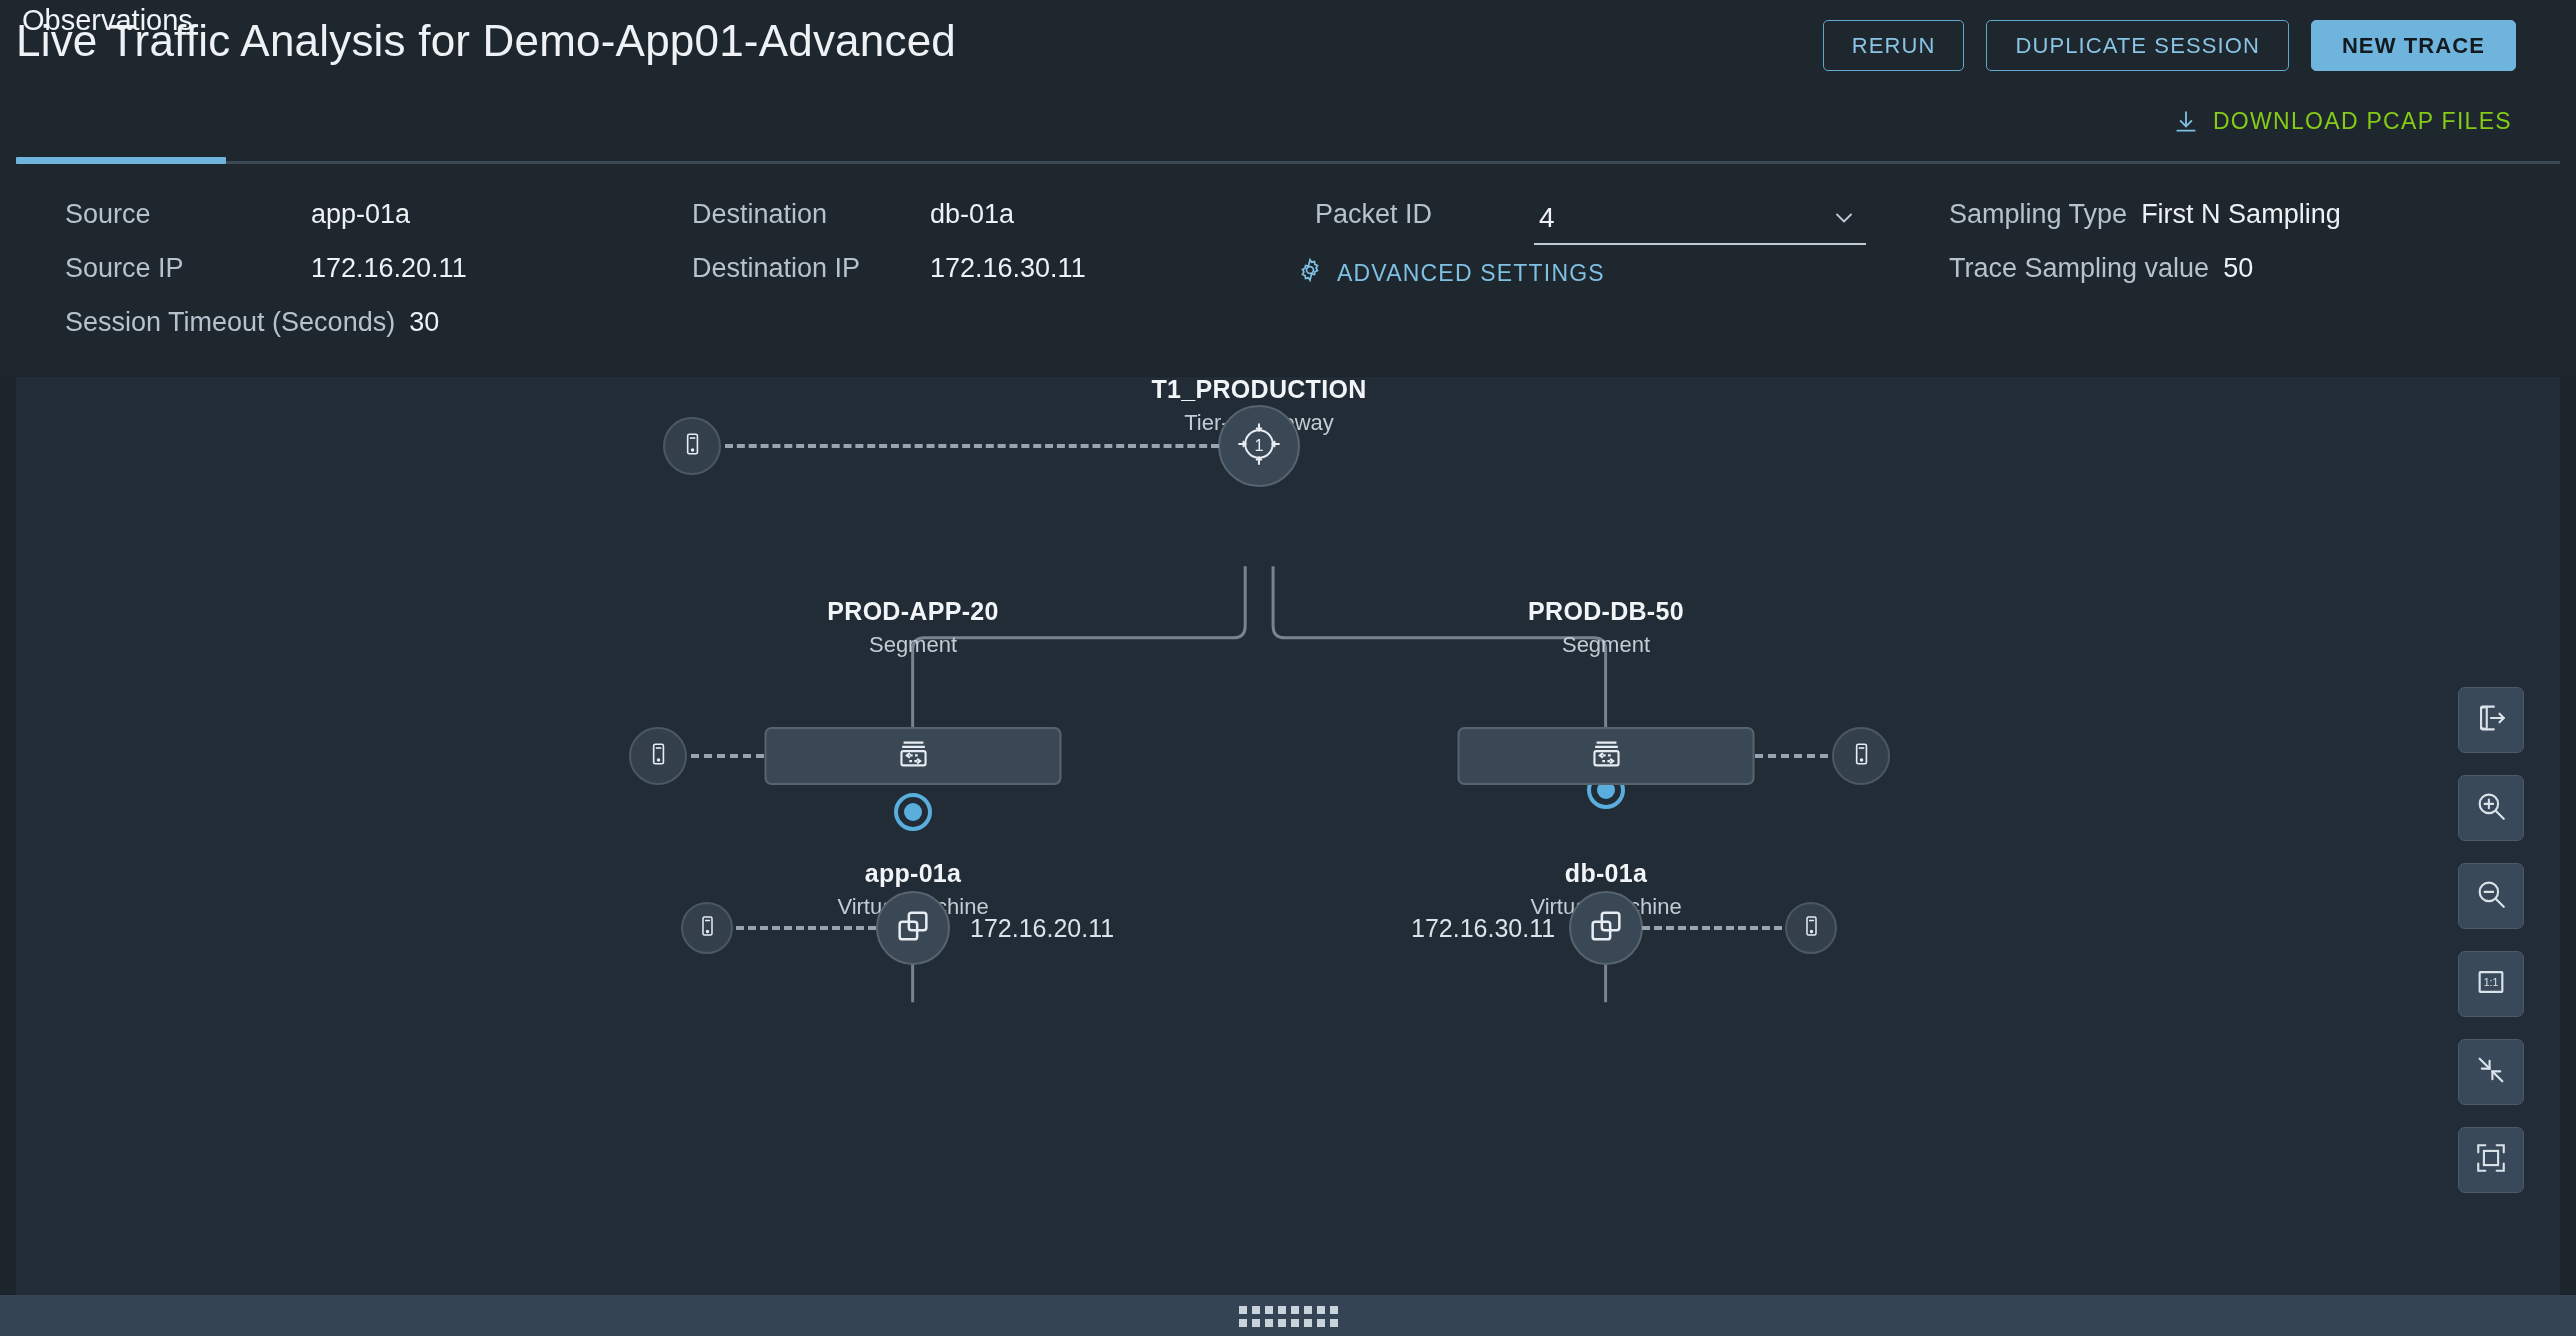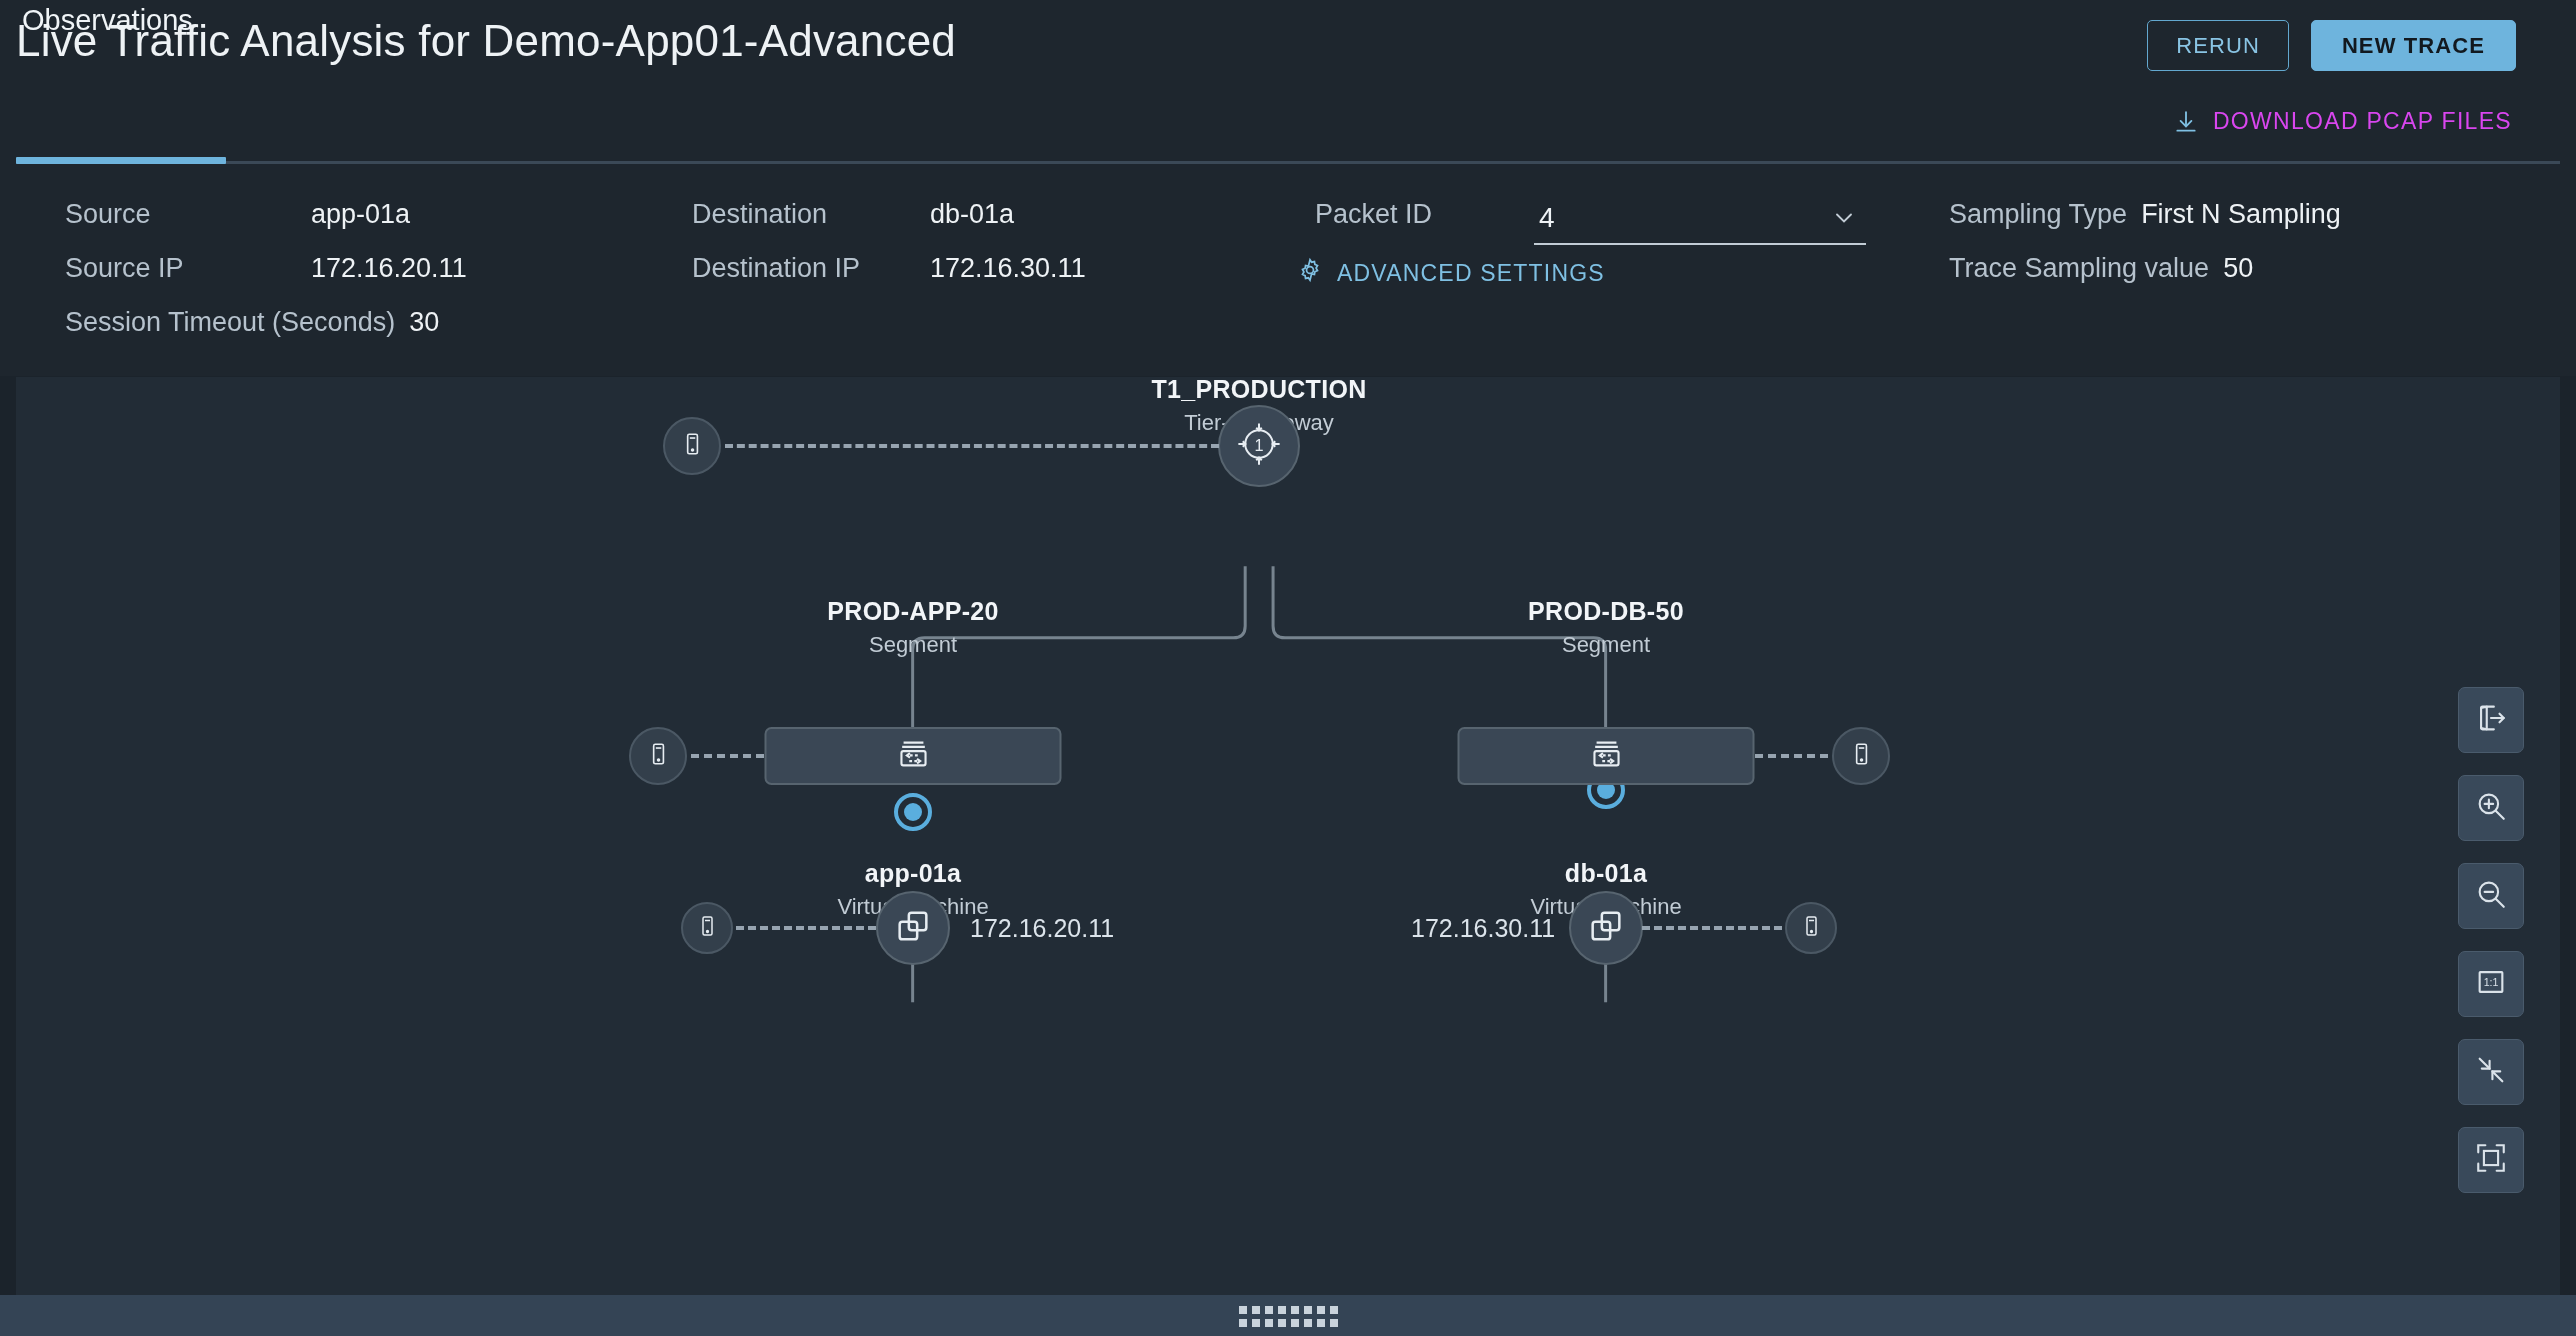--- a/index.html
+++ b/index.html
@@ -50,21 +50,21 @@
     position: absolute; left: 16px; top: 157px; width: 210px; height: 7px;
     background: #6eb4dd; border-radius: 1px;
   }
   .tabrow-rule {
     position: absolute; left: 16px; top: 161px; width: 2544px; height: 3px;
     background: #3b4957;
   }
   .download-link {
     position: absolute; right: 64px; top: 108px;
     display: flex; align-items: center; gap: 14px;
-    font-size: 23px; letter-spacing: 1.3px; color: #d946ef; cursor: pointer;
+    font-size: 23px; letter-spacing: 1.3px; color: #84cc16; cursor: pointer;
   }
   .download-link svg { display:block; }
 
   
   .infopanel {
     position: absolute; left: 0; top: 167px; width: 2576px; height: 209px;
     background: #1e262e;
   }
   .field { position: absolute; display: flex; align-items: baseline; gap: 0; white-space: nowrap; margin-left: 23px; }
   .flabel { font-size: 27px; color: #b6c2cd; }
@@ -169,20 +169,21 @@
   .grip span { width: 8px; height: 8px; background: #c9d3dc; display: block; }
 </style>
 </head>
 <body>
 
 <div class="topbar"></div>
 <div class="page-title">Live Traffic Analysis for Demo-App01-Advanced</div>
 
 <div class="top-actions">
   <div class="btn btn-outline">RERUN</div>
+  <div class="btn btn-outline">DUPLICATE SESSION</div>
   <div class="btn btn-primary">NEW TRACE</div>
 </div>
 
 <div class="tabrow"></div>
 <div class="tab">Observations</div>
 <div class="tabrow-rule"></div>
 <div class="tab-underline"></div>
 
 <div class="download-link">
   <span>

